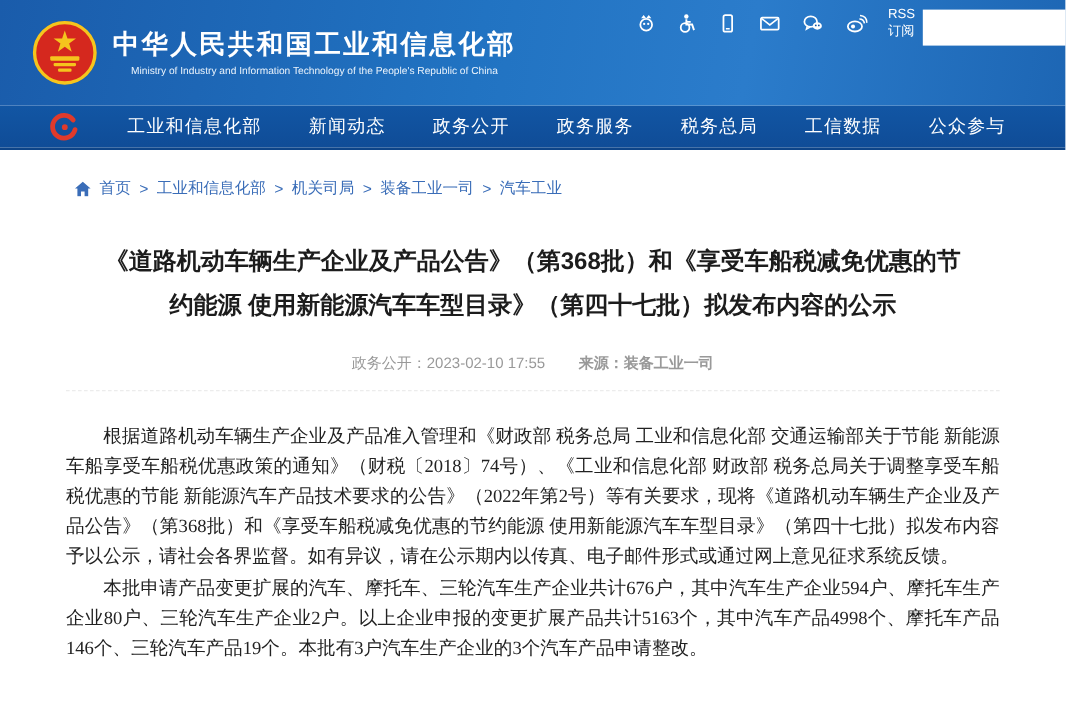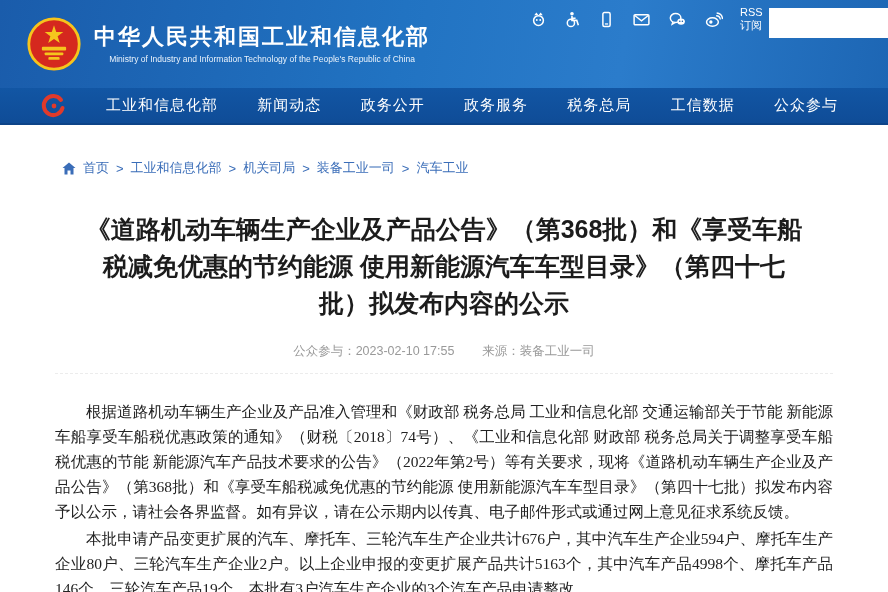--- a/index.html
+++ b/index.html
@@ -34,34 +34,34 @@
     height:37px; background:linear-gradient(180deg,#1256a4,#0f4c97);
     display:flex; align-items:center; padding:0 30px 0 40px;
     border-bottom:2px solid #0d4488;
   }
   .nav-logo{ width:26px; height:26px; margin-right:40px; flex:0 0 auto; }
   .nav-items{ flex:1; display:flex; justify-content:space-between; padding-right:20px; }
   .nav-items span{ color:#fff; font-size:15px; letter-spacing:1px; cursor:pointer; }
 
   
   .crumbs{
-    padding:34px 0 8px 62px; font-size:13px; color:#3a6db8;
+    padding:23px 0 8px 62px; font-size:13px; color:#3a6db8;
     display:flex; align-items:center; gap:7px; background:#fff;
   }
   .crumbs .sep{ color:#3a6db8; }
   .crumbs a{ color:#3a6db8; text-decoration:none; cursor:pointer; }
 
   
   .article{ width:778px; margin:0 auto; }
   .article-title{
     margin-top:26px; padding:0 24px; text-align:center;
-    font-size:25px; font-weight:bold; color:#1c1c1c; line-height:37px;
+    font-size:20px; font-weight:bold; color:#1c1c1c; line-height:37px;
   }
   .article-meta{ margin-top:21px; text-align:center; font-size:12.5px; color:#999; }
-  .article-meta .src{ margin-left:28px; }
+  .article-meta .src{ margin-left:28px;font-weight:bold; }
   .meta-divider{ margin-top:13px; border-bottom:1px dashed #ececec; }
   .article-body{
     margin-top:25px; font-family:"Liberation Serif","DejaVu Serif",serif;
     font-size:15.5px; color:#222; line-height:25px; text-align:justify;
   }
   .article-body p{ text-indent:2em; margin-bottom:2px; }
 </style>
 </head>
 <body>
 
@@ -173,21 +173,21 @@
   <span class="sep">&gt;</span>
   <a>装备工业一司</a>
   <span class="sep">&gt;</span>
   <a>汽车工业</a>
 </div>
 
 <div class="article">
   <h1 class="article-title">《道路机动车辆生产企业及产品公告》（第368批）和《享受车船税减免优惠的节约能源 使用新能源汽车车型目录》（第四十七批）拟发布内容的公示</h1>
 
   <div class="article-meta">
-    <span>公众参与：</span><span>2023-02-10 17:55</span><span class="src"><span>来源：</span><span>装备工业一司</span></span>
+    <span>政务公开：</span><span>2023-02-10 17:55</span><span class="src"><span>来源：</span><span>装备工业一司</span></span>
   </div>
   <div class="meta-divider"></div>
 
   <div class="article-body">
     <p>根据道路机动车辆生产企业及产品准入管理和《财政部 税务总局 工业和信息化部 交通运输部关于节能 新能源车船享受车船税优惠政策的通知》（财税〔2018〕74号）、《工业和信息化部 财政部 税务总局关于调整享受车船税优惠的节能 新能源汽车产品技术要求的公告》（2022年第2号）等有关要求，现将《道路机动车辆生产企业及产品公告》（第368批）和《享受车船税减免优惠的节约能源 使用新能源汽车车型目录》（第四十七批）拟发布内容予以公示，请社会各界监督。如有异议，请在公示期内以传真、电子邮件形式或通过网上意见征求系统反馈。</p>
     <p>本批申请产品变更扩展的汽车、摩托车、三轮汽车生产企业共计676户，其中汽车生产企业594户、摩托车生产企业80户、三轮汽车生产企业2户。以上企业申报的变更扩展产品共计5163个，其中汽车产品4998个、摩托车产品146个、三轮汽车产品19个。本批有3户汽车生产企业的3个汽车产品申请整改。</p>
   </div>
 </div>
 
 </body></html>

